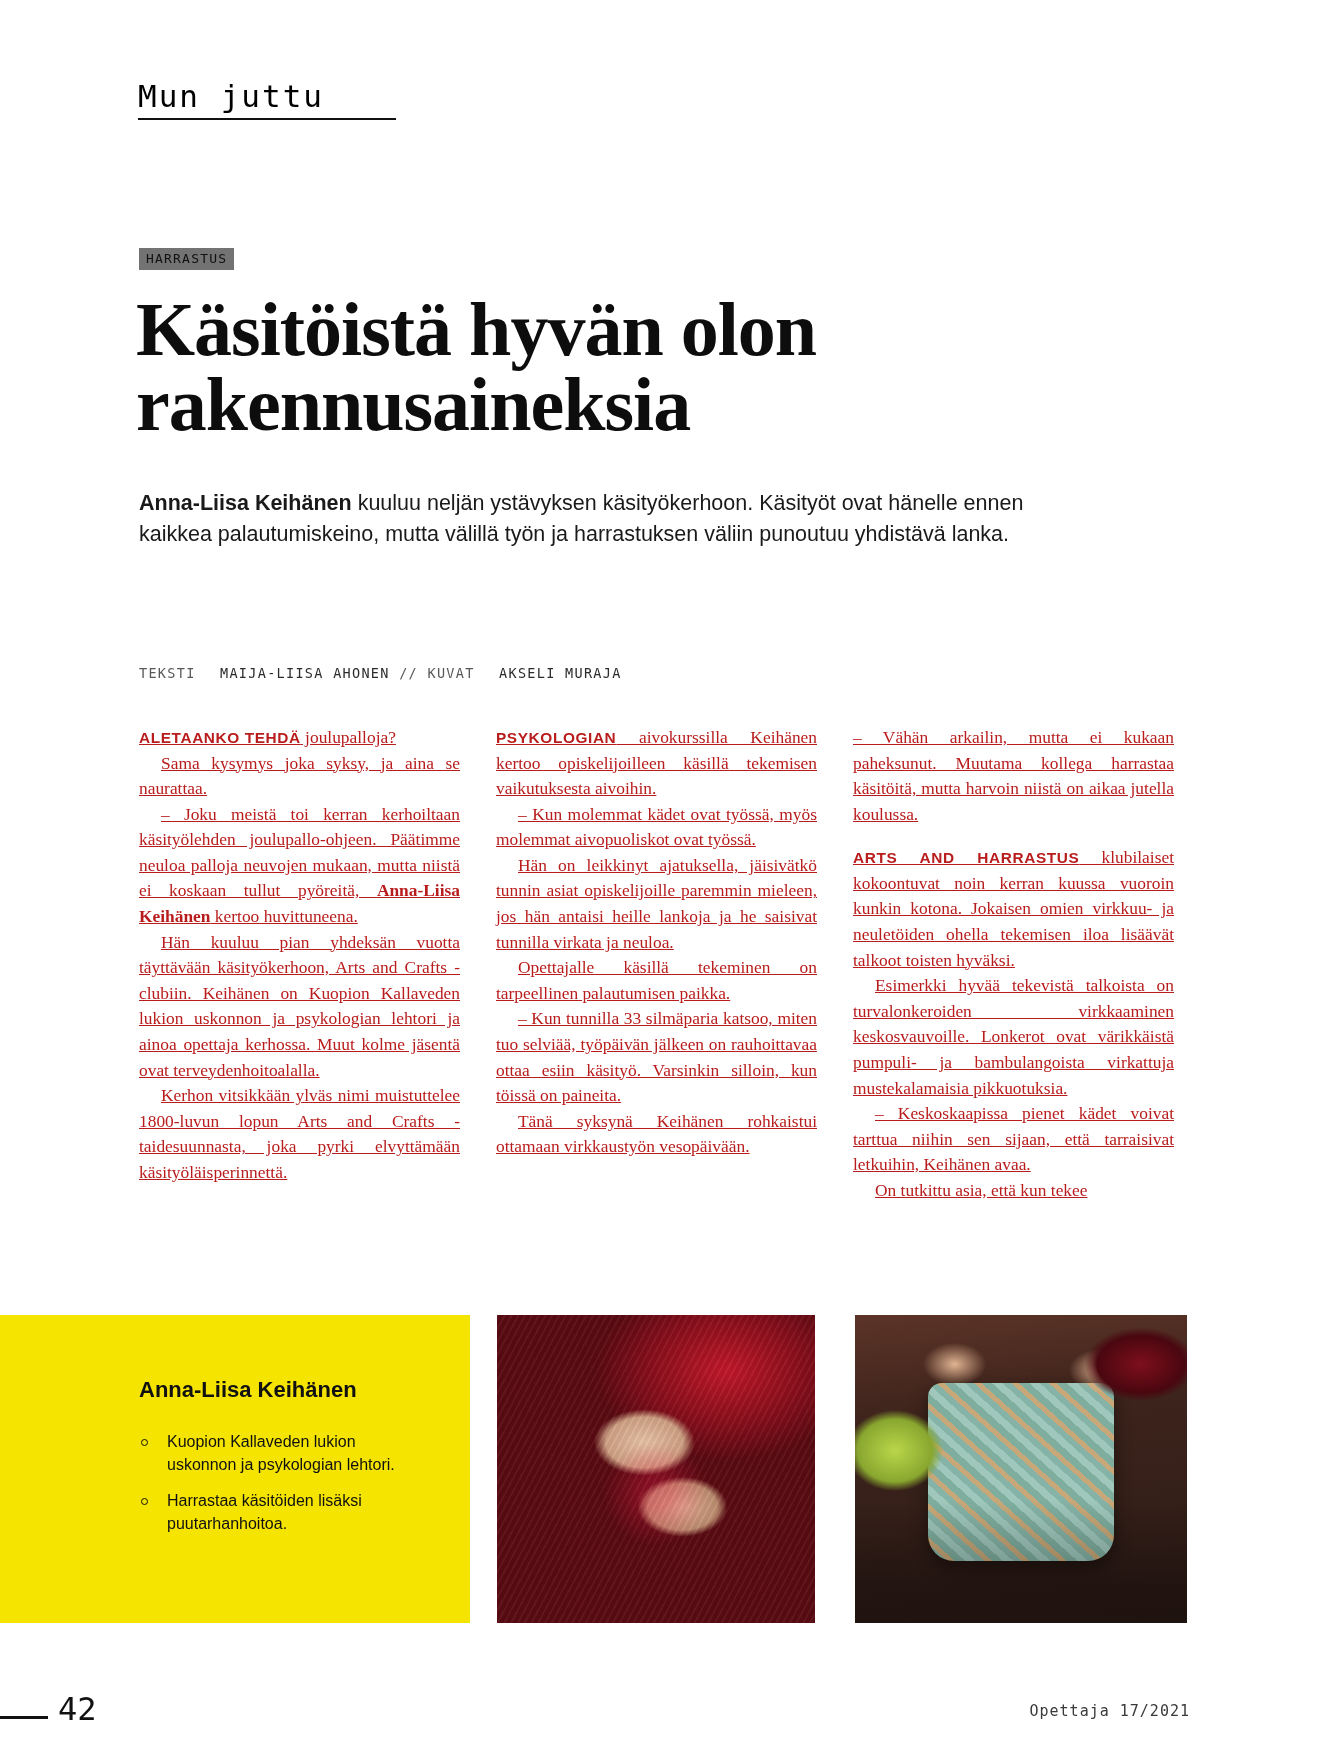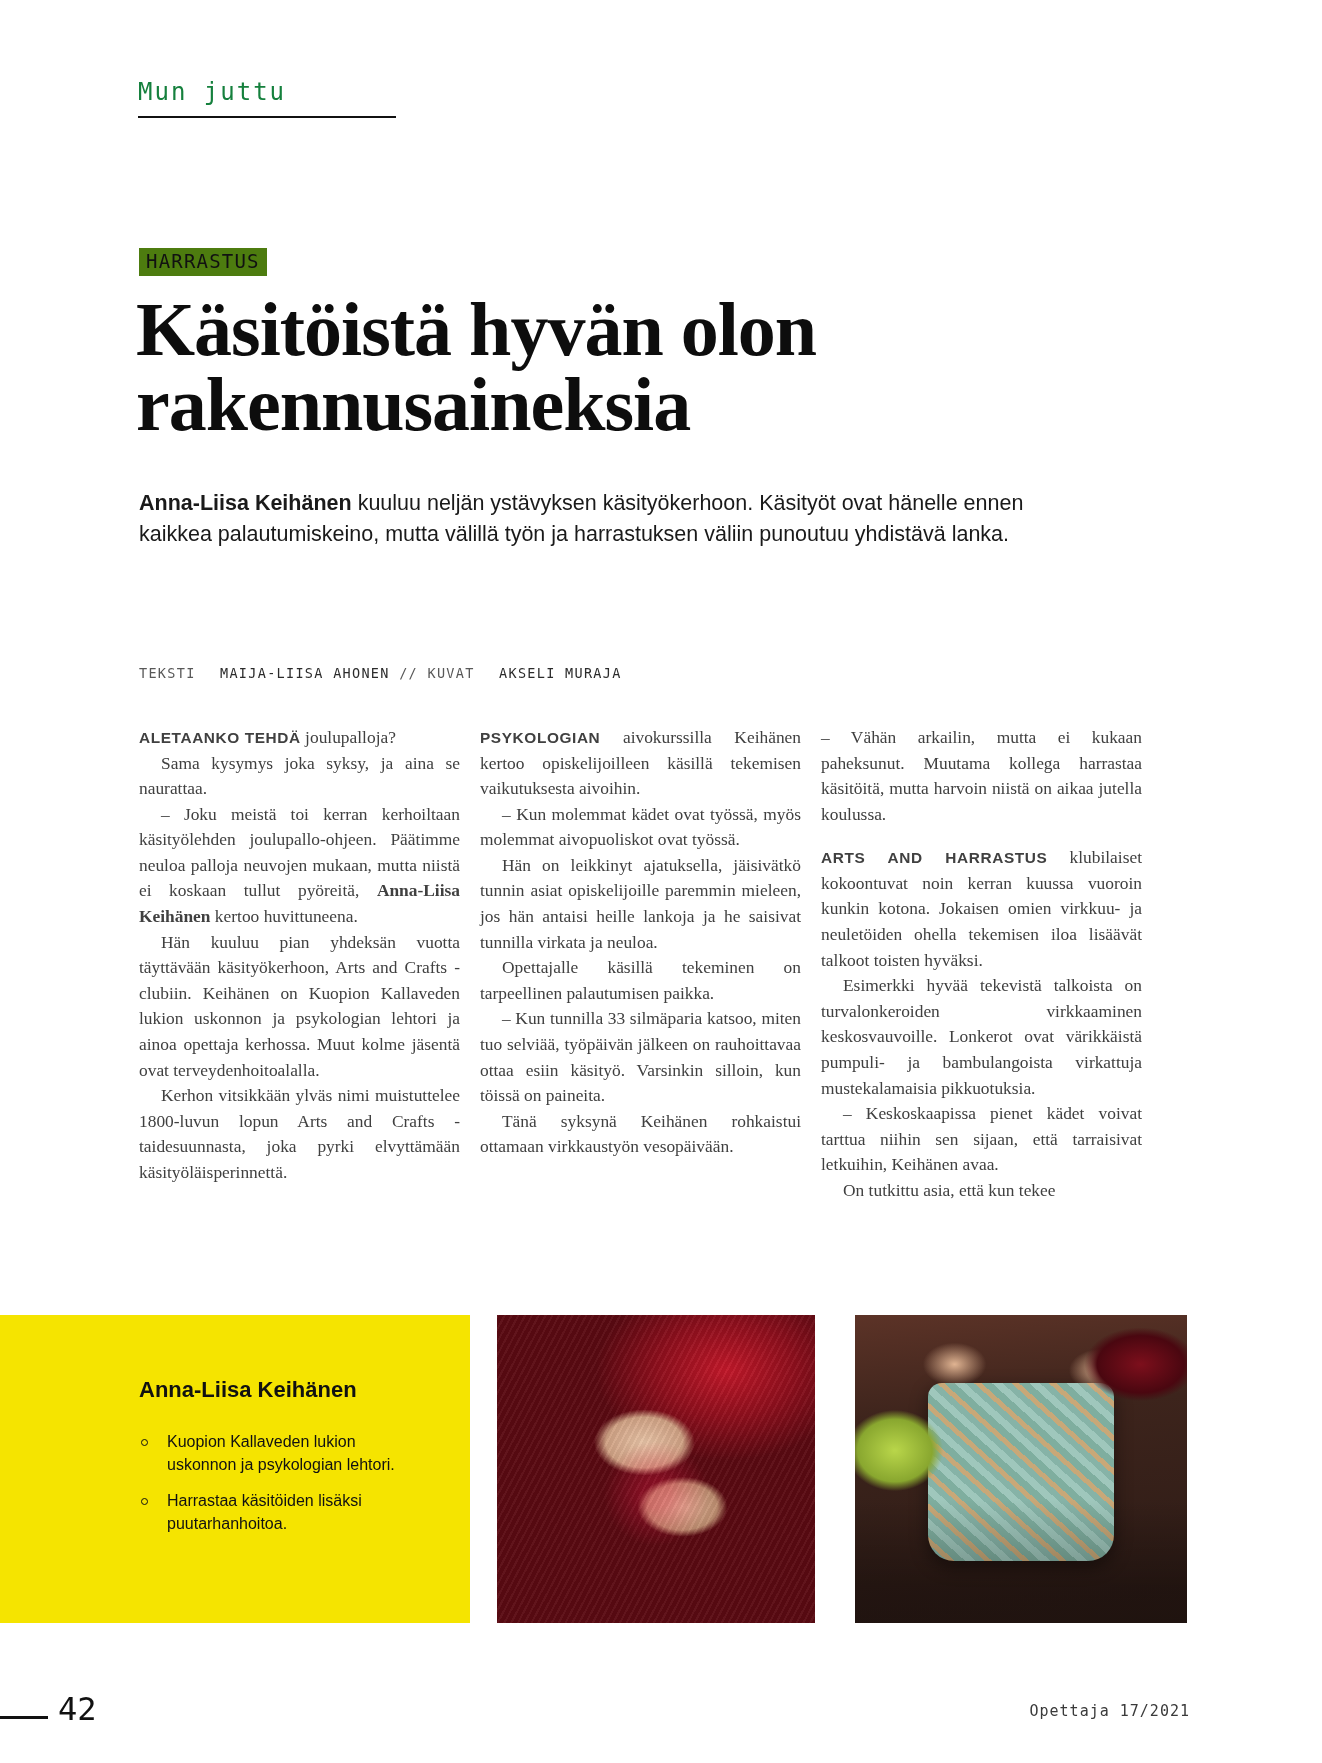--- a/index.html
+++ b/index.html
@@ -23,40 +23,40 @@
 
   
   .kicker-section {
     position: absolute;
     left: 138px;
     top: 78px;
     width: 300px;
   }
   .section-title {
     font-family: "DejaVu Sans Mono", monospace;
-    font-size: 24px;
+    font-size: 31px;
     letter-spacing: 2px;
-    color: #15803d;
-    padding-bottom: 10px;
+    color: #000000;
+    padding-bottom: 4px;
   }
   .section-rule {
     width: 258px;
     height: 2px;
     background: #111;
   }
 
   
   .tag {
     position: absolute;
     left: 139px;
     top: 248px;
-    background: #4d7c0f;
+    background: #737373;
     color: #111;
     font-family: "DejaVu Sans Mono", monospace;
-    font-size: 19px;
+    font-size: 13px;
     letter-spacing: 1.2px;
     padding: 4px 7px 5px 7px;
     line-height: 1;
   }
 
   
   .headline {
     position: absolute;
     left: 136px;
     top: 280px;
@@ -94,25 +94,26 @@
   }
   .byline .nm { color: #2b2b2b; margin-left: 15px; }
 
   
   .cols {
     position: absolute;
     left: 139px;
     top: 725px;
     width: 1048px;
     display: flex;
-    gap: 20px;
+    gap: 36px;
     font-family: "Liberation Serif", serif;
     font-size: 17.4px;
     line-height: 1.47;
-    color: #404040;
+    color: #b91c1c;
+    text-decoration: underline;
   }
   .col {
     width: 321px;
     text-align: justify;
   }
   .col p {
     margin: 0;
     text-indent: 22px;
   }
   .col p.noindent { text-indent: 0; }

